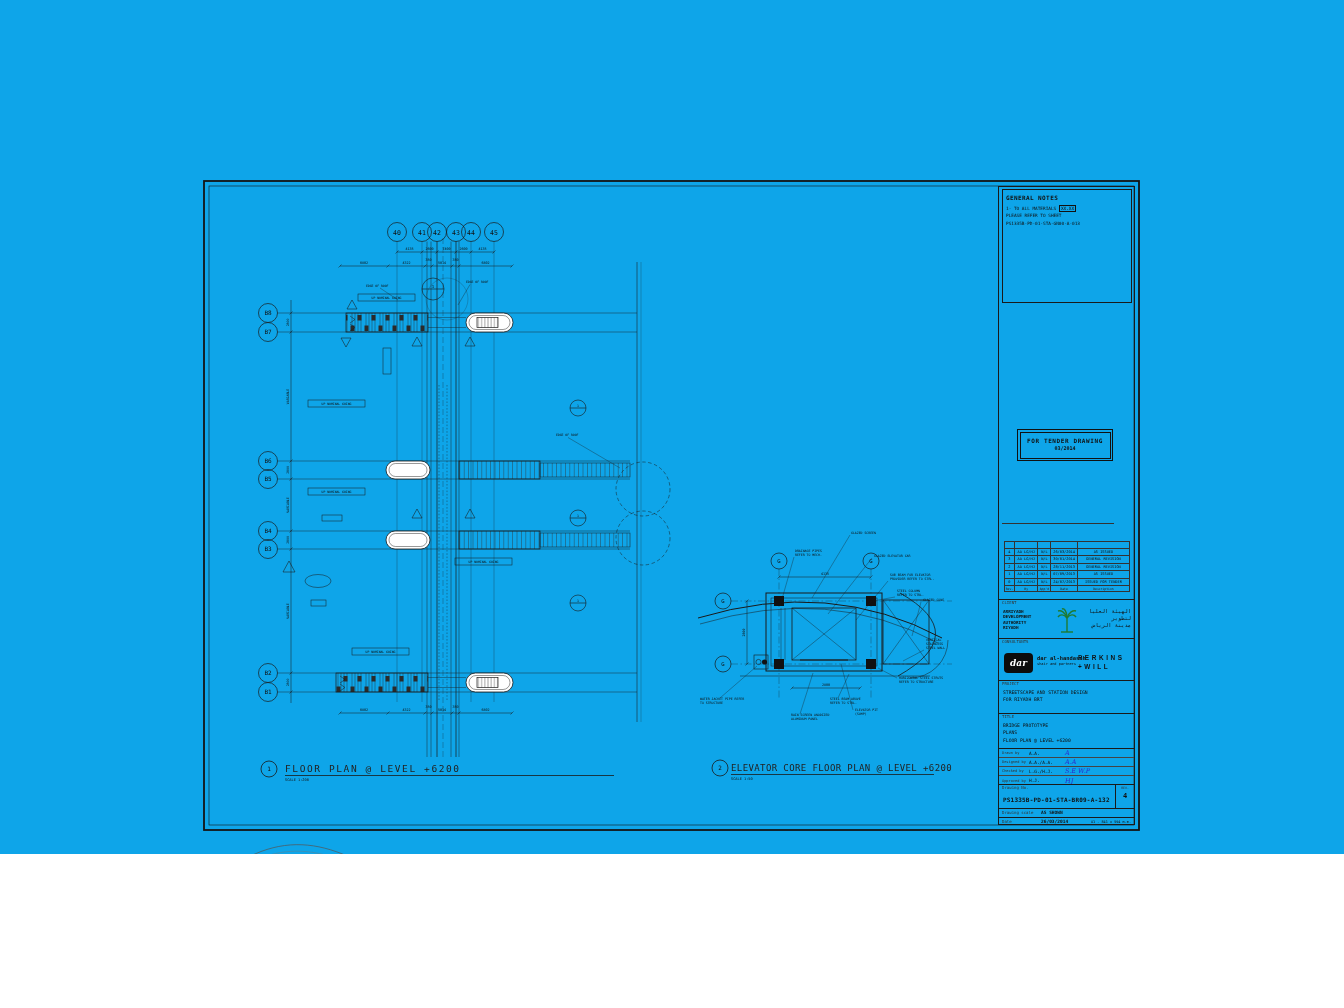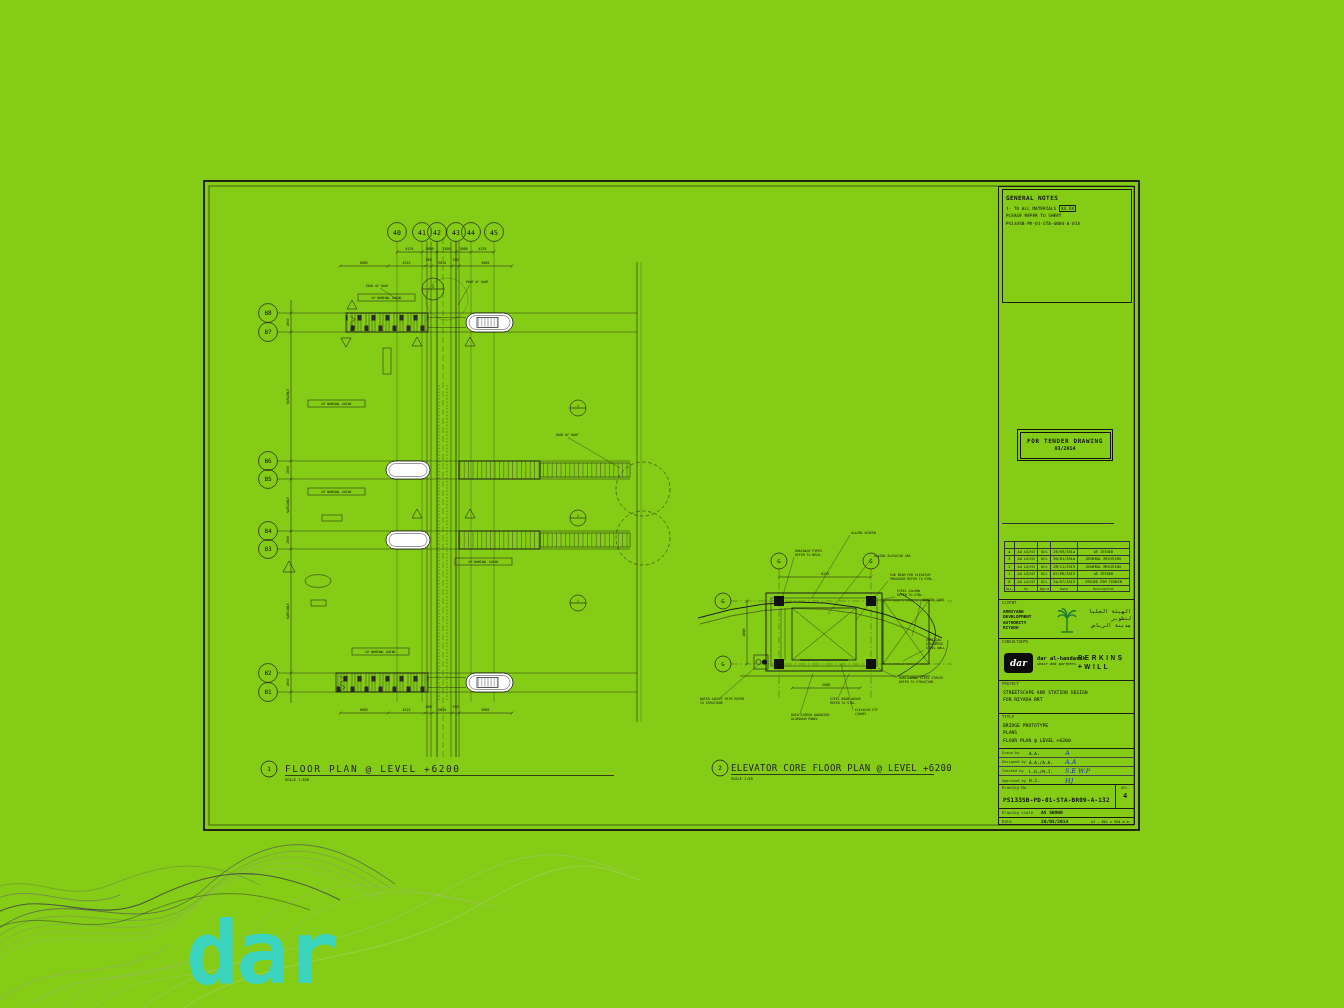--- a/index.html
+++ b/index.html
@@ -1,16 +1,16 @@
 <!DOCTYPE html>
 <html><head>
 <meta charset="utf-8">
 <style>
   html,body{margin:0;padding:0;background:#fff;}
-  .page{position:relative;width:1344px;height:1008px;background:#84cc16;overflow:hidden;
+  .page{position:relative;width:1344px;height:854px;background:#0ea5e9;overflow:hidden;
         font-family:"DejaVu Sans Mono",monospace;color:#111;}
   .abs{position:absolute;box-sizing:border-box;}
   svg{position:absolute;left:0;top:0;}
   
   .tb{position:absolute;left:998px;top:186px;width:137px;height:639px;
       border:1px solid #1a1a1a;box-sizing:border-box;background:transparent;font-family:"DejaVu Sans Mono",monospace;}
   .tb *{box-sizing:border-box;}
   .sec{position:absolute;left:0;width:100%;border-top:1px solid #1a1a1a;}
   .lbl{font-size:4px;color:#333;line-height:1.1;}
   .notes{position:absolute;left:3px;top:2px;width:130px;height:114px;border:1px solid #1a1a1a;padding:4px 3px;}

